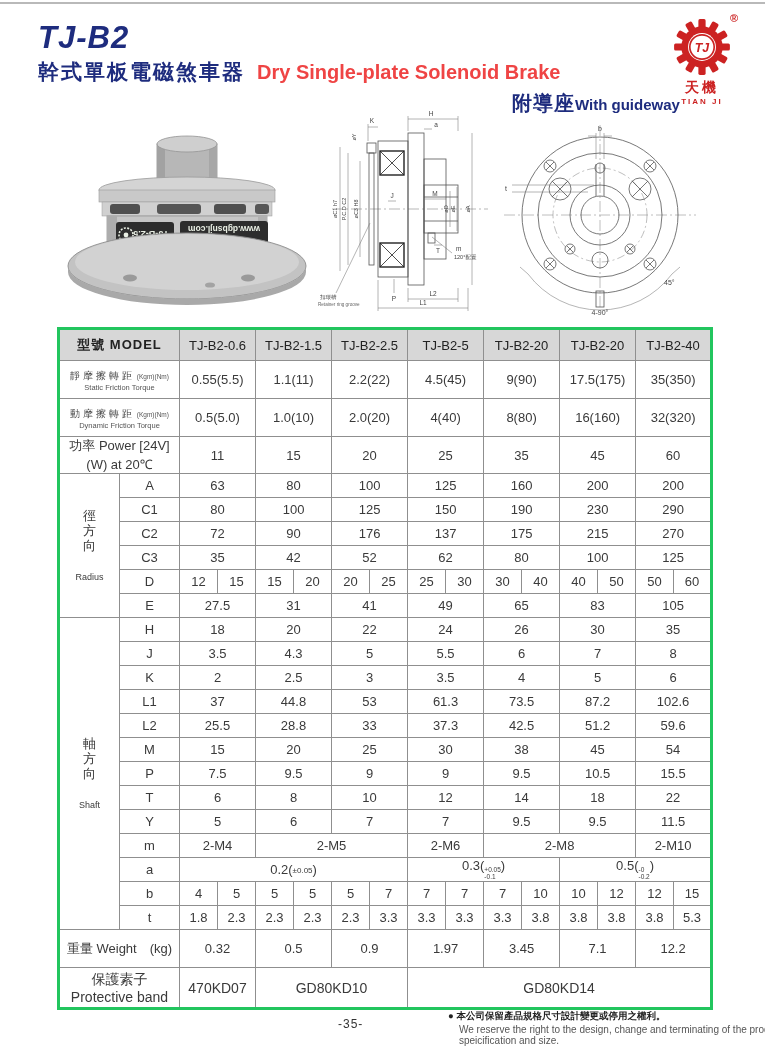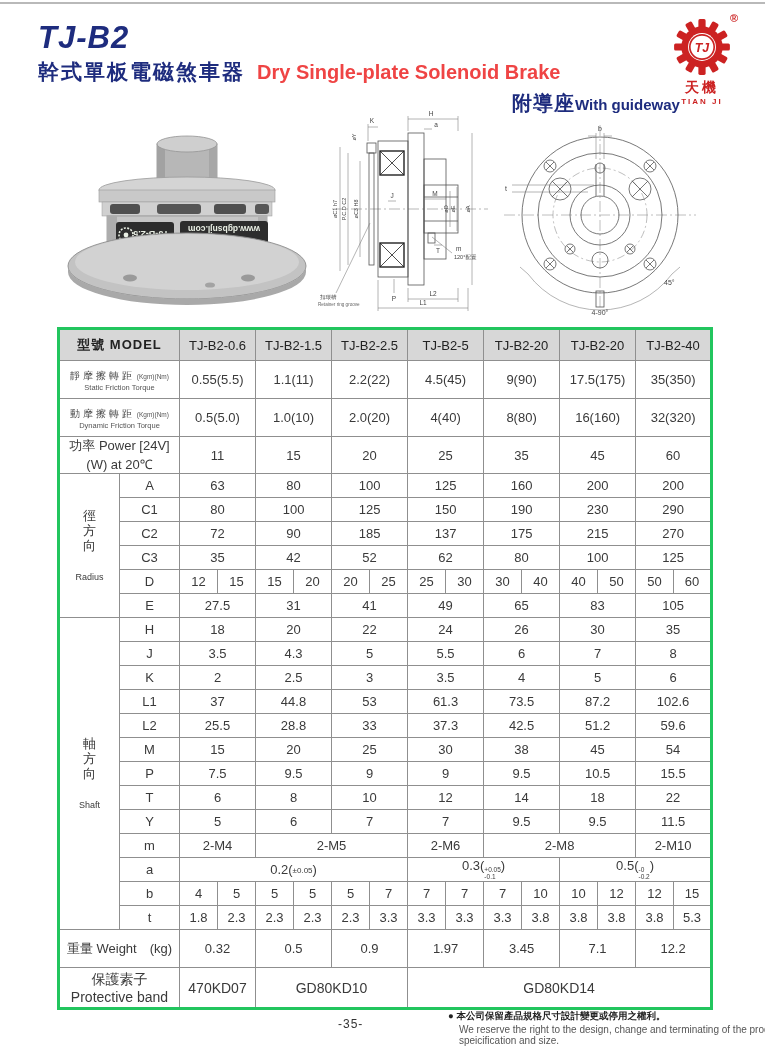--- a/index.html
+++ b/index.html
@@ -361,21 +361,21 @@
           <td colspan="2">125</td>
           <td colspan="2">150</td>
           <td colspan="2">190</td>
           <td colspan="2">230</td>
           <td colspan="2">290</td>
         </tr>
         <tr class="dim-row">
           <td class="dim-key">C2</td>
           <td colspan="2">72</td>
           <td colspan="2">90</td>
-          <td colspan="2">185</td>
+          <td colspan="2">176</td>
           <td colspan="2">137</td>
           <td colspan="2">175</td>
           <td colspan="2">215</td>
           <td colspan="2">270</td>
         </tr>
         <tr class="dim-row">
           <td class="dim-key">C3</td>
           <td colspan="2">35</td>
           <td colspan="2">42</td>
           <td colspan="2">52</td>

